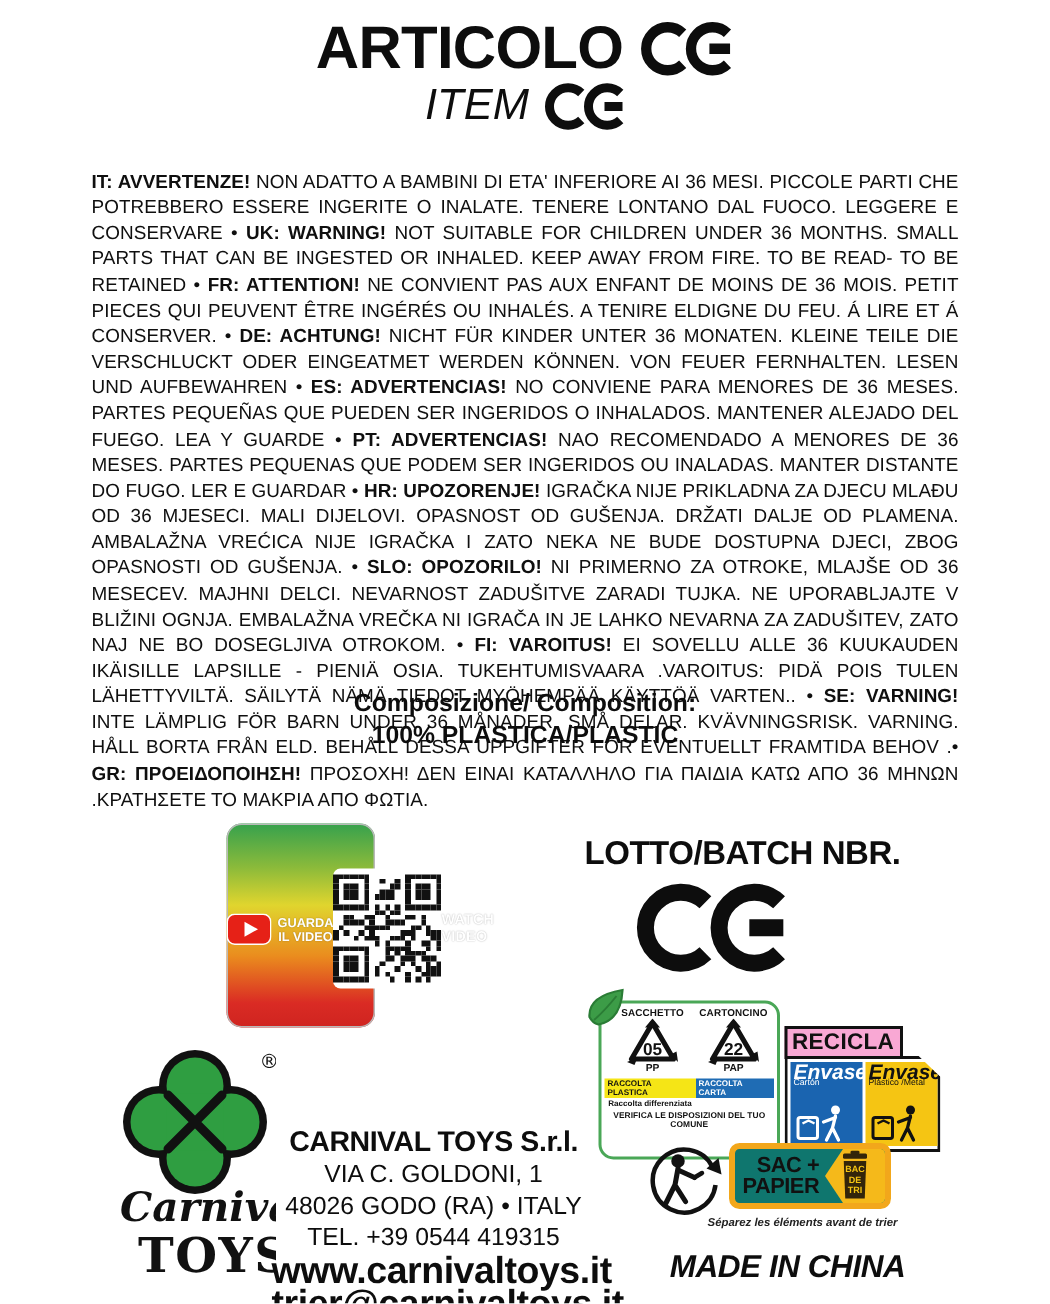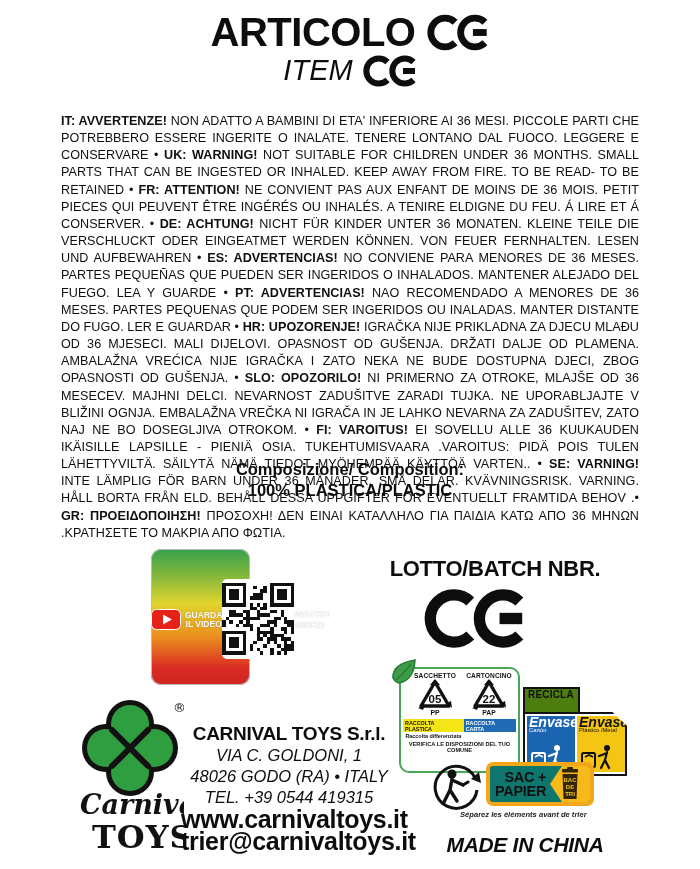--- a/index.html
+++ b/index.html
@@ -52,50 +52,50 @@
   .rec-mat{font-size:6.8px;font-weight:bold;margin-top:-1px;}
   .rec-tags{display:flex;flex-direction:column;align-items:center;margin-top:2px;}
   .tag-yellow{background:#f5e516;color:#111;font-size:5.4px;font-weight:bold;padding:0.5px 2px;}
   .tag-plain{font-size:5.4px;font-weight:bold;margin-top:0.5px;}
   .tag-blue{background:#1f6cb4;color:#fff;font-size:5.4px;font-weight:bold;padding:0.5px 2px;}
   .rec-tag-row{display:flex;justify-content:space-around;align-items:flex-start;margin-top:1px;}
   .rec-footer{text-align:center;font-size:5.6px;font-weight:bold;margin-top:2.5px;letter-spacing:0.05px;}
 
   
   .recicla{position:absolute;left:523px;top:684px;width:104px;}
-  .recicla-tab{display:inline-block;border:2px solid #111;background:#4d7c0f;font-size:10px;font-weight:800;
-               padding:0 4px 12px 3px;letter-spacing:0.2px;}
+  .recicla-tab{display:inline-block;border:2px solid #111;background:#f9a8d4;font-size:15px;font-weight:800;
+               padding:0 4px 1px 3px;letter-spacing:0.2px;}
   .recicla-body{margin-top:-2px;border:2px solid #111;background:#fff;display:flex;gap:2px;padding:2px;
                 clip-path:polygon(0 0,86% 0,100% 22%,100% 100%,0 100%);}
   .env-panel{width:50%;height:56px;display:flex;flex-direction:column;padding:2px 2px;box-sizing:border-box;}
   .env-blue{background:#1a64b0;color:#fff;}
   .env-yellow{background:#f5c513;color:#111;}
   .env-t{font-size:14px;font-weight:bold;line-height:9px;font-style:italic;}
   .env-s{font-size:5.8px;line-height:7px;}
   .env-icon{margin-top:auto;}
 
   
   .triman{position:absolute;left:430px;top:760px;}
   .sac-box{position:absolute;left:486px;top:762px;width:108px;height:44px;border:4px solid #f2a71b;border-radius:7px;
            background:#0f766e;box-sizing:border-box;display:flex;align-items:center;overflow:hidden;text-align:right;}
   .sac-text{font-size:14.5px;font-weight:800;line-height:14px;padding-left:5px;letter-spacing:-0.3px;color:#111;white-space:pre-line;}
   .sac-arrow{margin-left:auto;height:100%;width:40px;background:#f5b91a;
              clip-path:polygon(30% 0,100% 0,100% 100%,30% 100%,0 50%);
              display:flex;align-items:center;justify-content:center;}
-  .sac-caption{position:absolute;left:460px;top:810px;width:150px;text-align:left;
+  .sac-caption{position:absolute;left:460px;top:810px;width:150px;text-align:center;
                font-size:7.6px;font-weight:bold;font-style:italic;color:#222;}
 
   .made-in{position:absolute;left:420px;top:833px;width:210px;text-align:center;
            font-size:21px;font-weight:800;font-style:italic;letter-spacing:-0.3px;color:#0d0d0d;}
 
   
   .logo{position:absolute;left:76px;top:698px;}
   .company{position:absolute;left:181px;top:722px;width:216px;text-align:center;color:#0d0d0d;}
-  .co-name{font-size:19px;font-weight:800;letter-spacing:-0.3px;line-height:23px;}
-  .co-line{font-size:16.5px;line-height:21px;font-style:italic;}
+  .co-name{font-size:19px;font-weight:800;letter-spacing:-0.3px;line-height:23px;margin-top:28px;}
+  .co-line{font-size:16.5px;line-height:21px;}
   .co-web{font-size:25px;font-weight:800;line-height:22px;letter-spacing:-0.3px;}
 </style>
 </head>
 <body>
 
 <div id="label">
 
   <div class="title-row">
     <span class="title-main">ARTICOLO</span>
     <svg class="ce-svg" width="62" height="37" viewBox="0 0 108 64">

